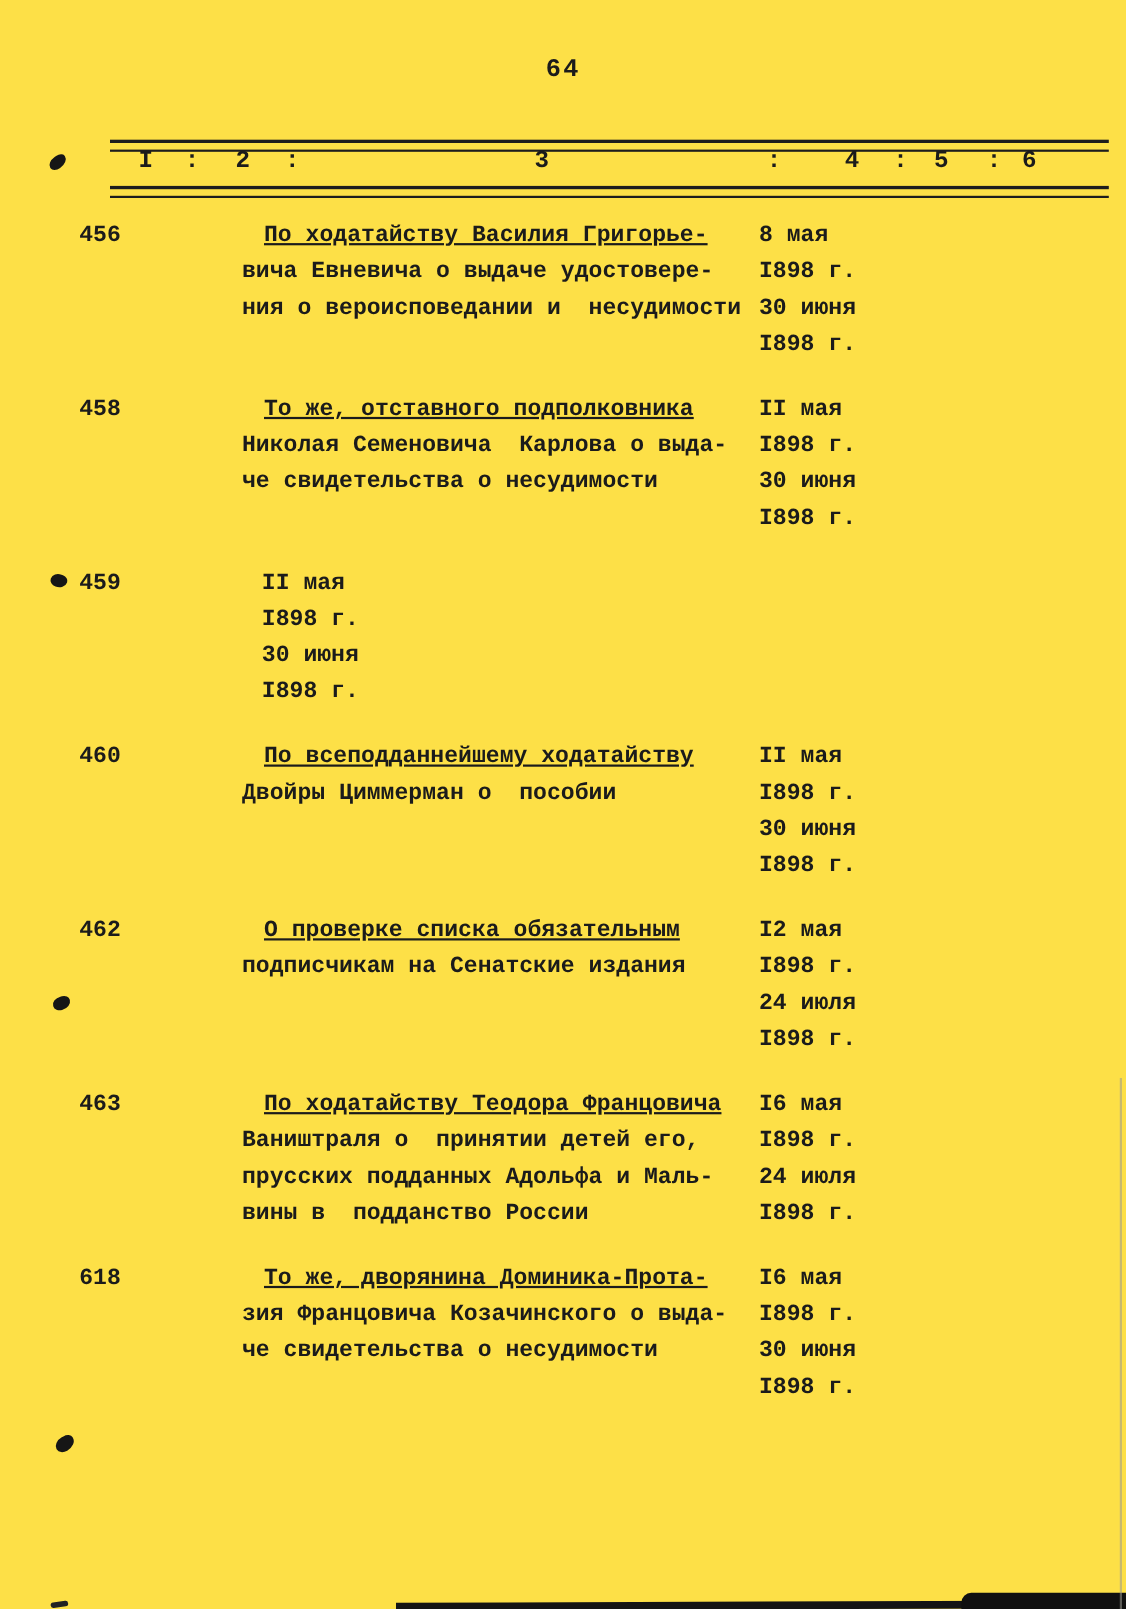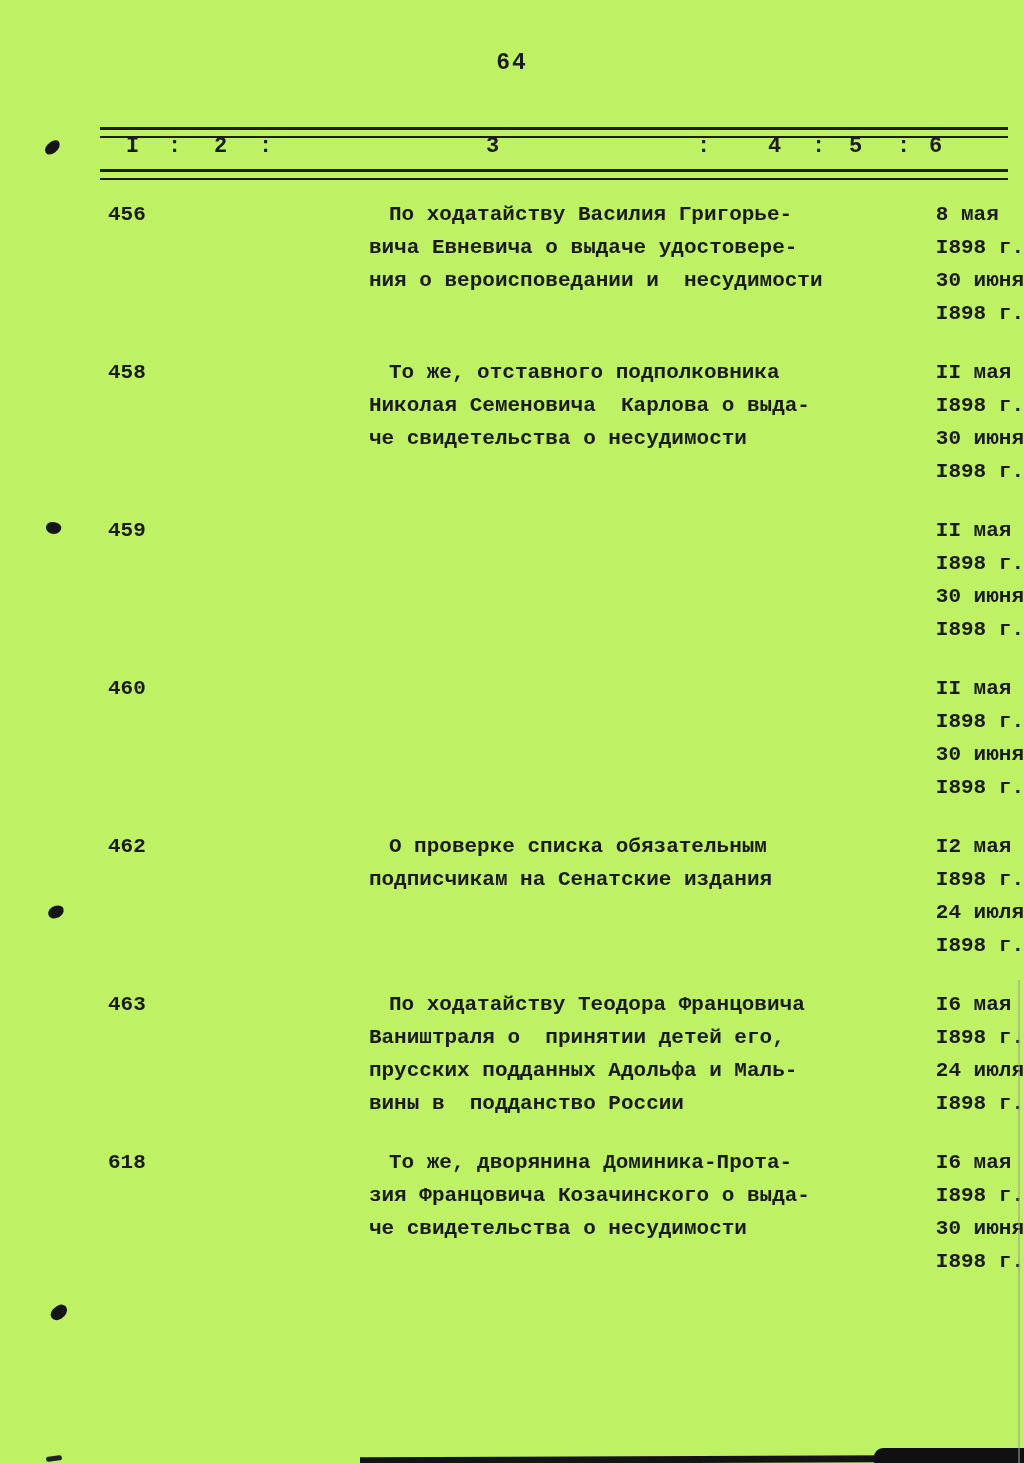--- a/index.html
+++ b/index.html
@@ -1,20 +1,20 @@
 <!DOCTYPE html>
 <html><head>
 <meta charset="utf-8">
 <style>
   html,body{margin:0;padding:0;background:#e9e8e4;}
   .page{
     position:relative;
     width:1024px;height:1463px;
     margin:0 auto;
-    background:#bef264;
+    background:#fde047;
     font-family:"Liberation Mono","DejaVu Sans Mono",monospace;
     color:#1b1b1b;
     overflow:hidden;
   }
   .page-number{
     position:absolute;top:50px;left:0;width:100%;
     text-align:center;font-size:23px;font-weight:600;letter-spacing:2px;
   }
   .rule{
     position:absolute;left:100px;width:908px;height:6px;
@@ -29,28 +29,28 @@
   .header-row span{position:absolute;top:0;}
   .h-c1{left:126px;} .h-s1{left:168px;}
   .h-c2{left:214px;} .h-s2{left:259px;}
   .h-c3{left:486px;} .h-s3{left:697px;}
   .h-c4{left:768px;} .h-s4{left:812px;}
   .h-c5{left:849px;} .h-s5{left:897px;}
   .h-c6{left:929px;}
   #entries{position:absolute;top:198px;left:0;width:100%;}
   .entry{
     display:flex;align-items:flex-start;
-    padding-left:108px;margin-bottom:26px;
-    font-size:21px;line-height:33px;font-weight:600;justify-content:space-between;
+    padding-left:72px;margin-bottom:26px;
+    font-size:21px;line-height:33px;font-weight:600;
   }
   .col-num{width:148px;flex:none;}
   .col-desc{width:452px;flex:none;}
-  .col-dates{flex:none;padding-left:2px;white-space:pre;}
+  .col-dates{flex:none;padding-left:2px;white-space:pre;margin-left:16px;}
   .col-desc .line,.col-dates .line{white-space:pre;}
-  .col-desc .line:first-child{text-indent:20px;}
+  .col-desc .line:first-child{text-indent:20px;text-decoration:underline;}
   
   .blot{position:absolute;background:#161616;border-radius:55% 40% 60% 45%;}
   .blot-1{left:44px;top:142px;width:17px;height:11px;transform:rotate(-35deg);}
   .blot-2{left:46px;top:522px;width:15px;height:12px;transform:rotate(20deg);}
   .blot-3{left:48px;top:906px;width:16px;height:12px;transform:rotate(-15deg);}
   .blot-4{left:50px;top:1306px;width:18px;height:13px;transform:rotate(-30deg);}
   .edge-bottom{position:absolute;bottom:0;left:360px;right:0;height:7px;background:#141414;transform:skewY(-0.2deg);}
   .edge-corner{position:absolute;bottom:0;right:0;width:150px;height:15px;background:#101010;border-top-left-radius:9px;}
   .edge-left-dash{position:absolute;bottom:2px;left:46px;width:16px;height:5px;background:#222;border-radius:3px;transform:rotate(-8deg);}
   .edge-right-line{position:absolute;right:4px;top:980px;bottom:0;width:2px;background:#9a9a92;opacity:.55;}
@@ -98,20 +98,24 @@
           <div class="line">че свидетельства о несудимости</div>
         </div>
         <div class="col-dates"><div class="line">II мая</div><div class="line">I898 г.</div><div class="line">30 июня</div><div class="line">I898 г.</div></div>
       </div>
       <div class="entry">
         <div class="col-num">459</div>
         <div class="col-dates"><div class="line">II мая</div><div class="line">I898 г.</div><div class="line">30 июня</div><div class="line">I898 г.</div></div>
       </div>
       <div class="entry">
         <div class="col-num">460</div>
+        <div class="col-desc">
+          <div class="line">По всеподданнейшему ходатайству</div>
+          <div class="line">Двойры Циммерман о  пособии</div>
+        </div>
         <div class="col-dates"><div class="line">II мая</div><div class="line">I898 г.</div><div class="line">30 июня</div><div class="line">I898 г.</div></div>
       </div>
       <div class="entry">
         <div class="col-num">462</div>
         <div class="col-desc">
           <div class="line">О проверке списка обязательным</div>
           <div class="line">подписчикам на Сенатские издания</div>
         </div>
         <div class="col-dates"><div class="line">I2 мая</div><div class="line">I898 г.</div><div class="line">24 июля</div><div class="line">I898 г.</div></div>
       </div>

